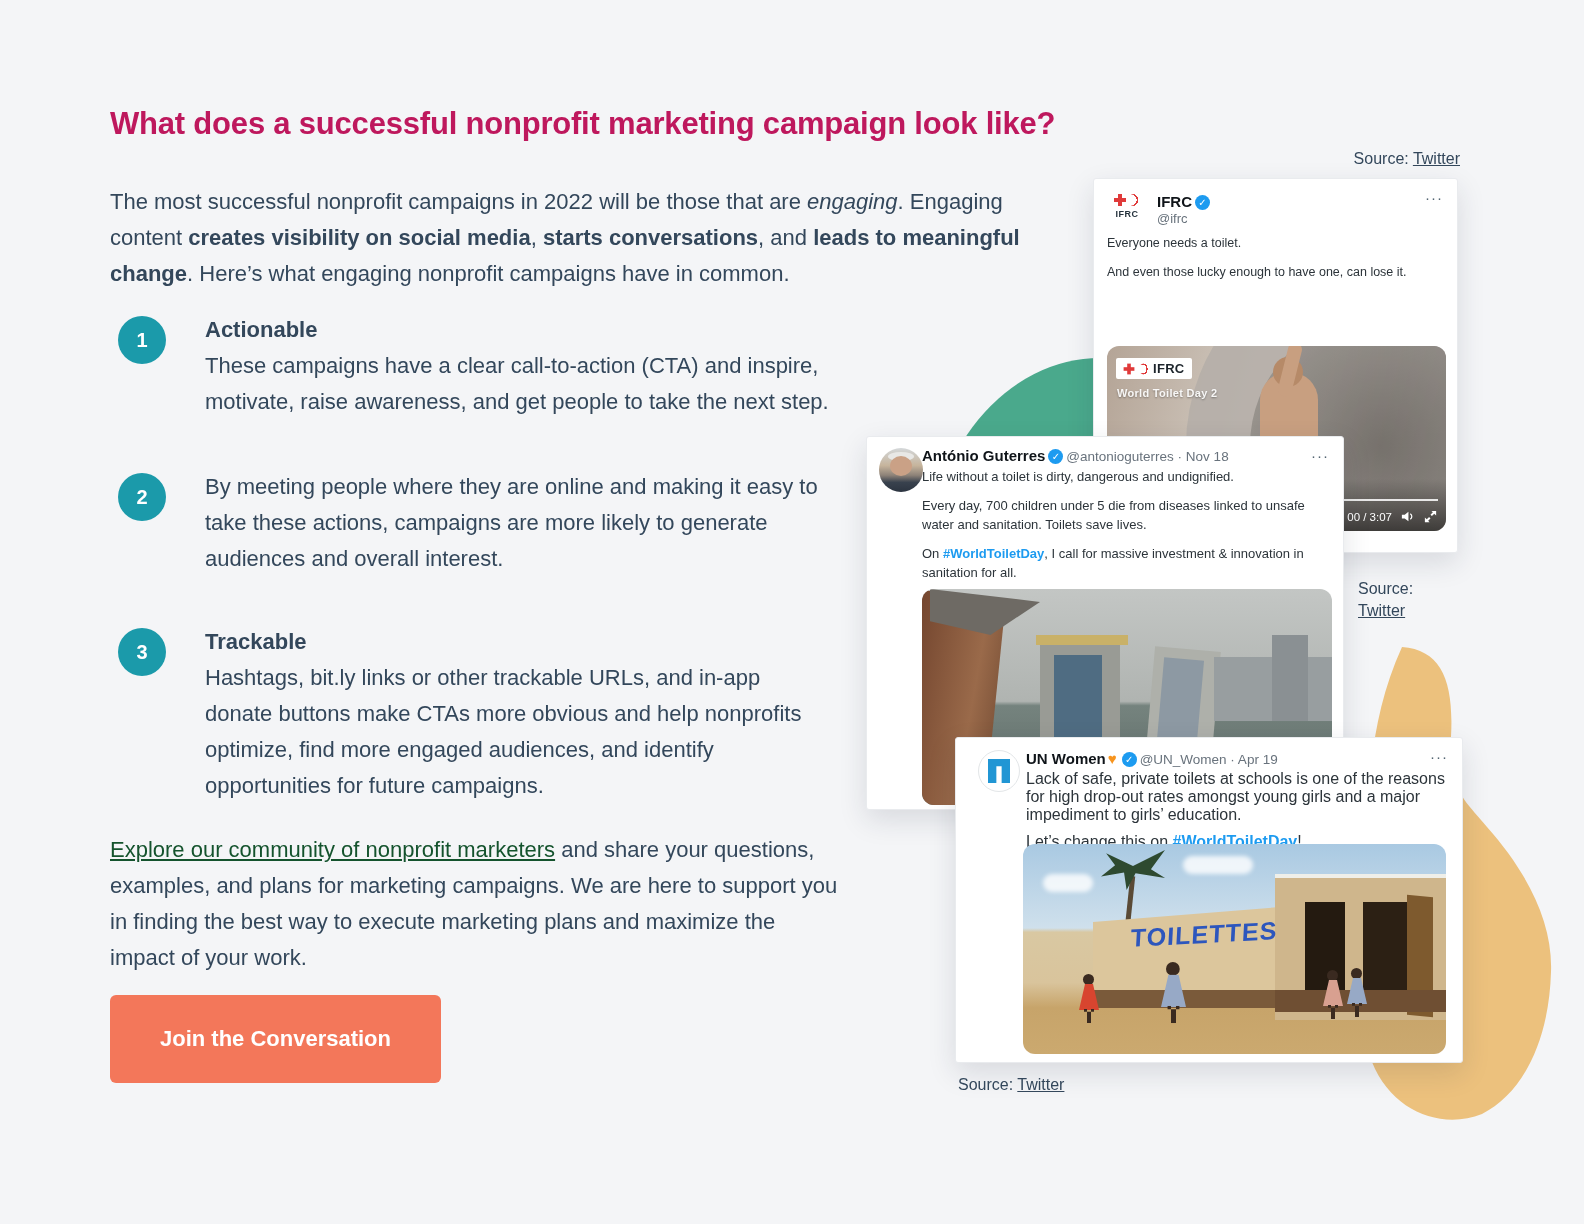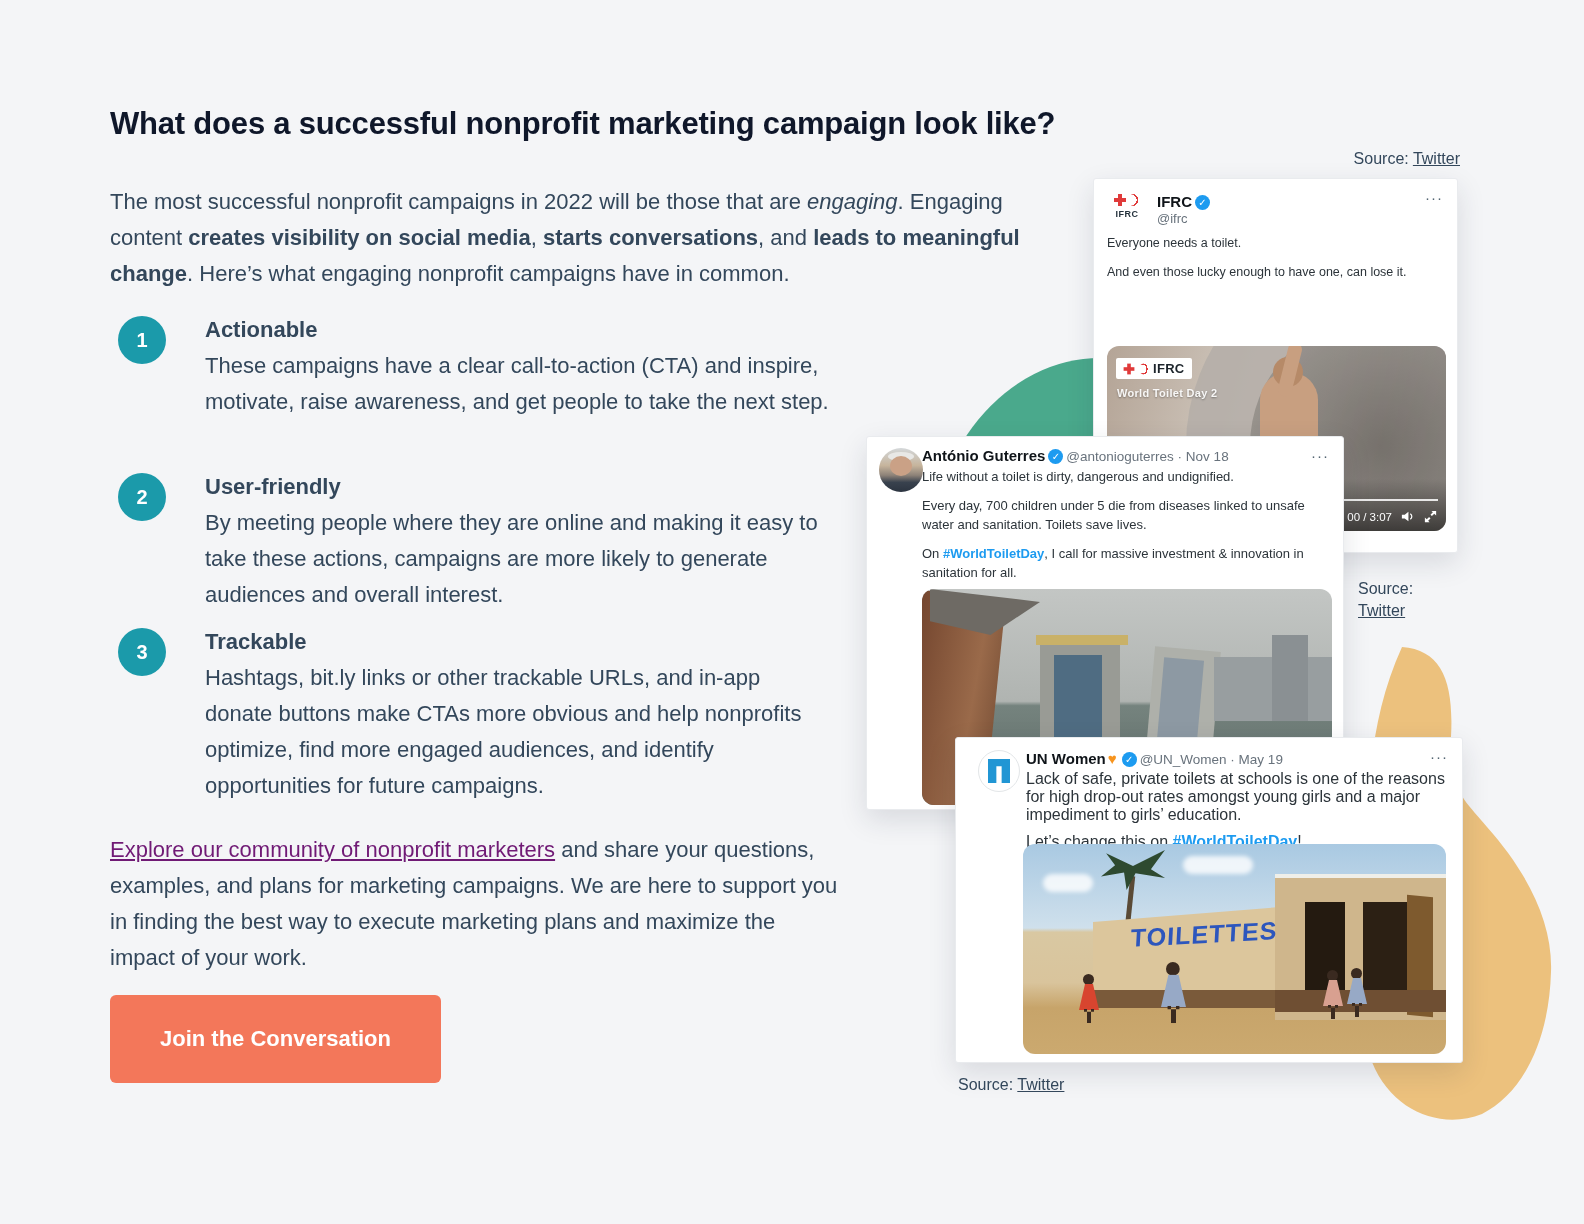--- a/index.html
+++ b/index.html
@@ -5,21 +5,21 @@
   * { margin:0; padding:0; box-sizing:border-box; }
   html,body { background:#e9ebee; }
   .page {
     position:relative; width:1584px; height:1224px; margin:0 auto;
     background:#f4f5f7; overflow:hidden;
     font-family:"Liberation Sans","DejaVu Sans",sans-serif; color:#33475b;
   }
   
   .h1 {
     position:absolute; left:110px; top:106px; width:1050px;
-    font-size:31px; font-weight:700; color:#0f172a; letter-spacing:-.2px;
+    font-size:31px; font-weight:700; color:#be185d; letter-spacing:-.2px;
   }
   .intro {
     position:absolute; left:110px; top:184px; width:915px;
     font-size:22px; line-height:36px; font-weight:400;
   }
   .intro b, .outro b { font-weight:700; }
   .intro em { font-style:italic; }
   .num-item { position:absolute; left:110px; }
   .num-circle {
     position:absolute; width:48px; height:48px; border-radius:50%;
@@ -27,21 +27,21 @@
     display:flex; align-items:center; justify-content:center;
   }
   .ni-1 .num-circle { left:8px; top:4px; }
   .ni-body { margin-left:95px; width:625px; font-size:22px; line-height:36px; }
   .ni-title { font-weight:700; margin-bottom:0px; }
   .it-1 { top:312px; } .it-2 { top:469px; } .it-3 { top:624px; }
   .outro {
     position:absolute; left:110px; top:832px; width:730px;
     font-size:22px; line-height:36px;
   }
-  .outro a { color:#701a75; text-decoration:underline; cursor:pointer; }
+  .outro a { color:#14532d; text-decoration:underline; cursor:pointer; }
   .cta-btn {
     position:absolute; left:110px; top:995px; width:331px; height:88px;
     background:#f3775a; border:none; border-radius:6px; cursor:pointer;
     color:#ffffff; font-size:22px; font-weight:700;
     font-family:"Liberation Sans","DejaVu Sans",sans-serif;
   }
   
   .blob-teal {
     position:absolute; left:928px; top:358px; width:172px; height:210px;
     background:#4aa98c; border-radius:100% 0 0 0; z-index:1;
@@ -176,21 +176,20 @@
   <div class="num-item ni-1 it-1">
     <div class="num-circle">1</div>
     <div class="ni-body">
       <div class="ni-title">Actionable</div>
       <div class="ni-text">These campaigns have a clear call-to-action (CTA) and inspire, motivate, raise awareness, and get people to take the next step.</div>
     </div>
   </div>
   <div class="num-item ni-1 it-2">
     <div class="num-circle">2</div>
     <div class="ni-body">
-      <div class="ni-title">User-friendly</div>
       <div class="ni-text">By meeting people where they are online and making it easy to take these actions, campaigns are more likely to generate audiences and overall interest.</div>
     </div>
   </div>
   <div class="num-item ni-1 it-3">
     <div class="num-circle">3</div>
     <div class="ni-body">
       <div class="ni-title">Trackable</div>
       <div class="ni-text">Hashtags, bit.ly links or other trackable URLs, and in-app donate buttons make CTAs more obvious and help nonprofits optimize, find more engaged audiences, and identify opportunities for future campaigns.</div>
     </div>
   </div>
@@ -277,21 +276,21 @@
       <div class="gt-bldg"></div>
       <div class="gt-bldg2"></div>
     </div>
   </div>
 
   <div class="tweet tw-unw">
     <div class="avatar">
       <div class="unw-glyph"></div>
     </div>
     <div class="t-row">
-      <span class="t-name">UN Women</span><span class="heart">♥</span><span class="badge">✓</span><span class="t-meta">@UN_Women · May 19</span>
+      <span class="t-name">UN Women</span><span class="heart">♥</span><span class="badge">✓</span><span class="t-meta">@UN_Women · Apr 19</span>
     </div>
     <div class="t-more">···</div>
     <div class="t-copy">
       <p>Lack of safe, private toilets at schools is one of the reasons for high drop-out rates amongst young girls and a major impediment to girls’ education.</p>
       <p><span>Let’s change this on </span><a class="hash" href="#">#WorldToiletDay</a><span>!</span></p>
     </div>
     <div class="photo ph-unw">
       <div class="uw-cloud" style="left:160px;top:12px;"></div>
       <div class="uw-cloud" style="left:20px;top:30px;width:50px;"></div>
       <div class="uw-trunk"></div>

